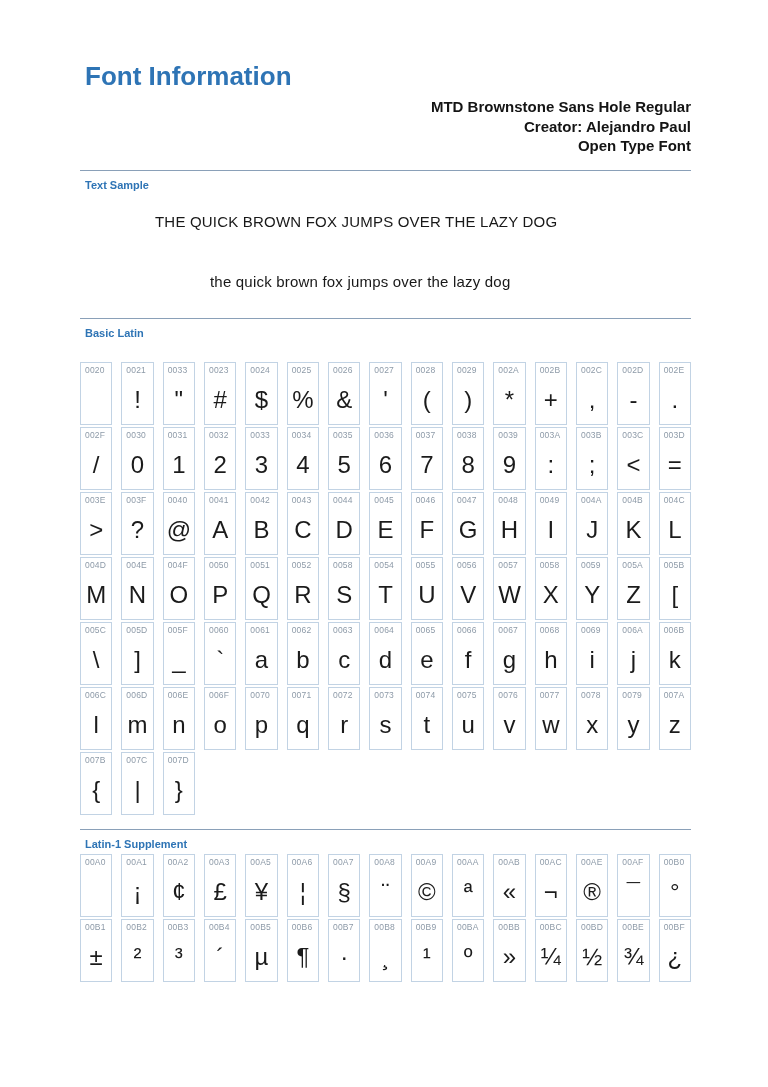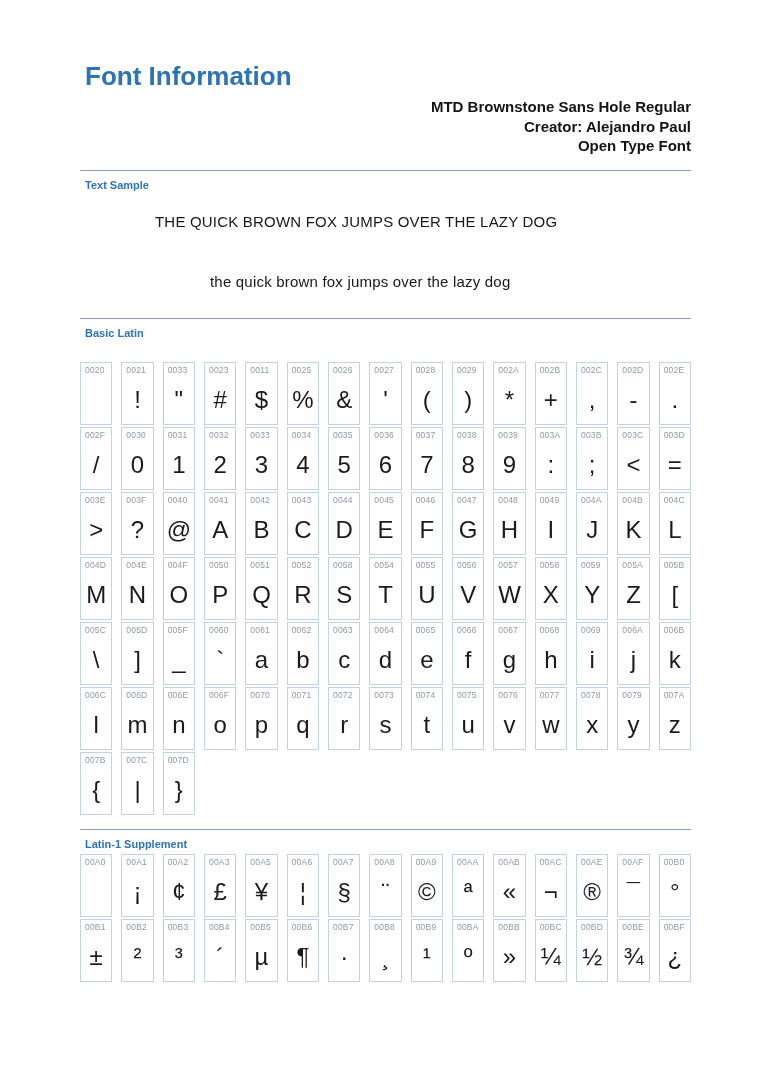--- a/index.html
+++ b/index.html
@@ -100,21 +100,21 @@
           </div>
           <div class="glyph-cell">
             <span class="code">0033</span>
             <span class="glyph">"</span>
           </div>
           <div class="glyph-cell">
             <span class="code">0023</span>
             <span class="glyph">#</span>
           </div>
           <div class="glyph-cell">
-            <span class="code">0011</span>
+            <span class="code">0024</span>
             <span class="glyph">$</span>
           </div>
           <div class="glyph-cell">
             <span class="code">0025</span>
             <span class="glyph">%</span>
           </div>
           <div class="glyph-cell">
             <span class="code">0026</span>
             <span class="glyph">&amp;</span>
           </div>

